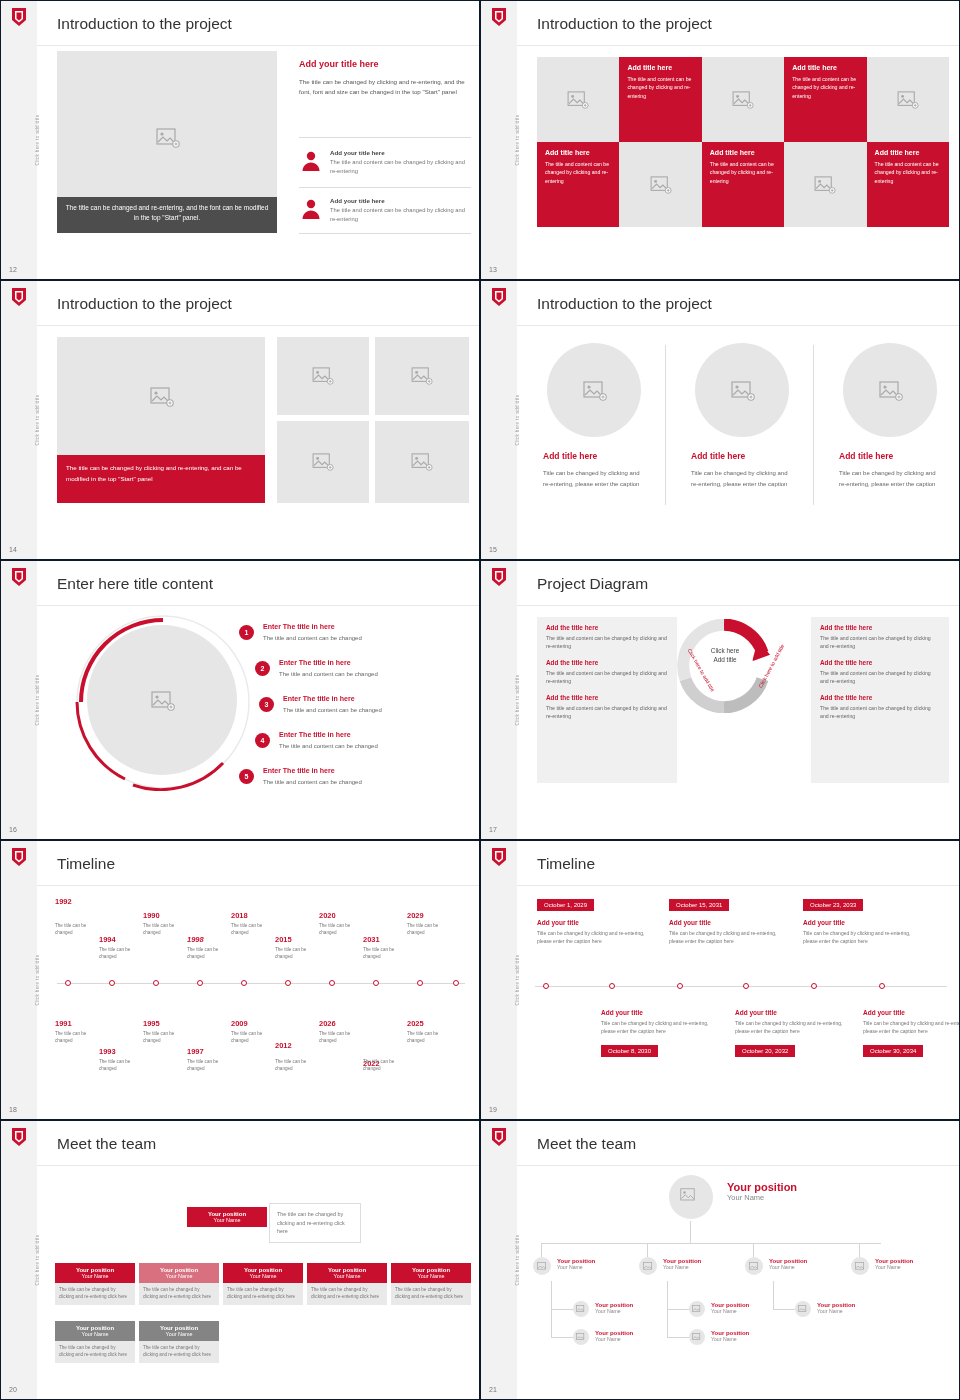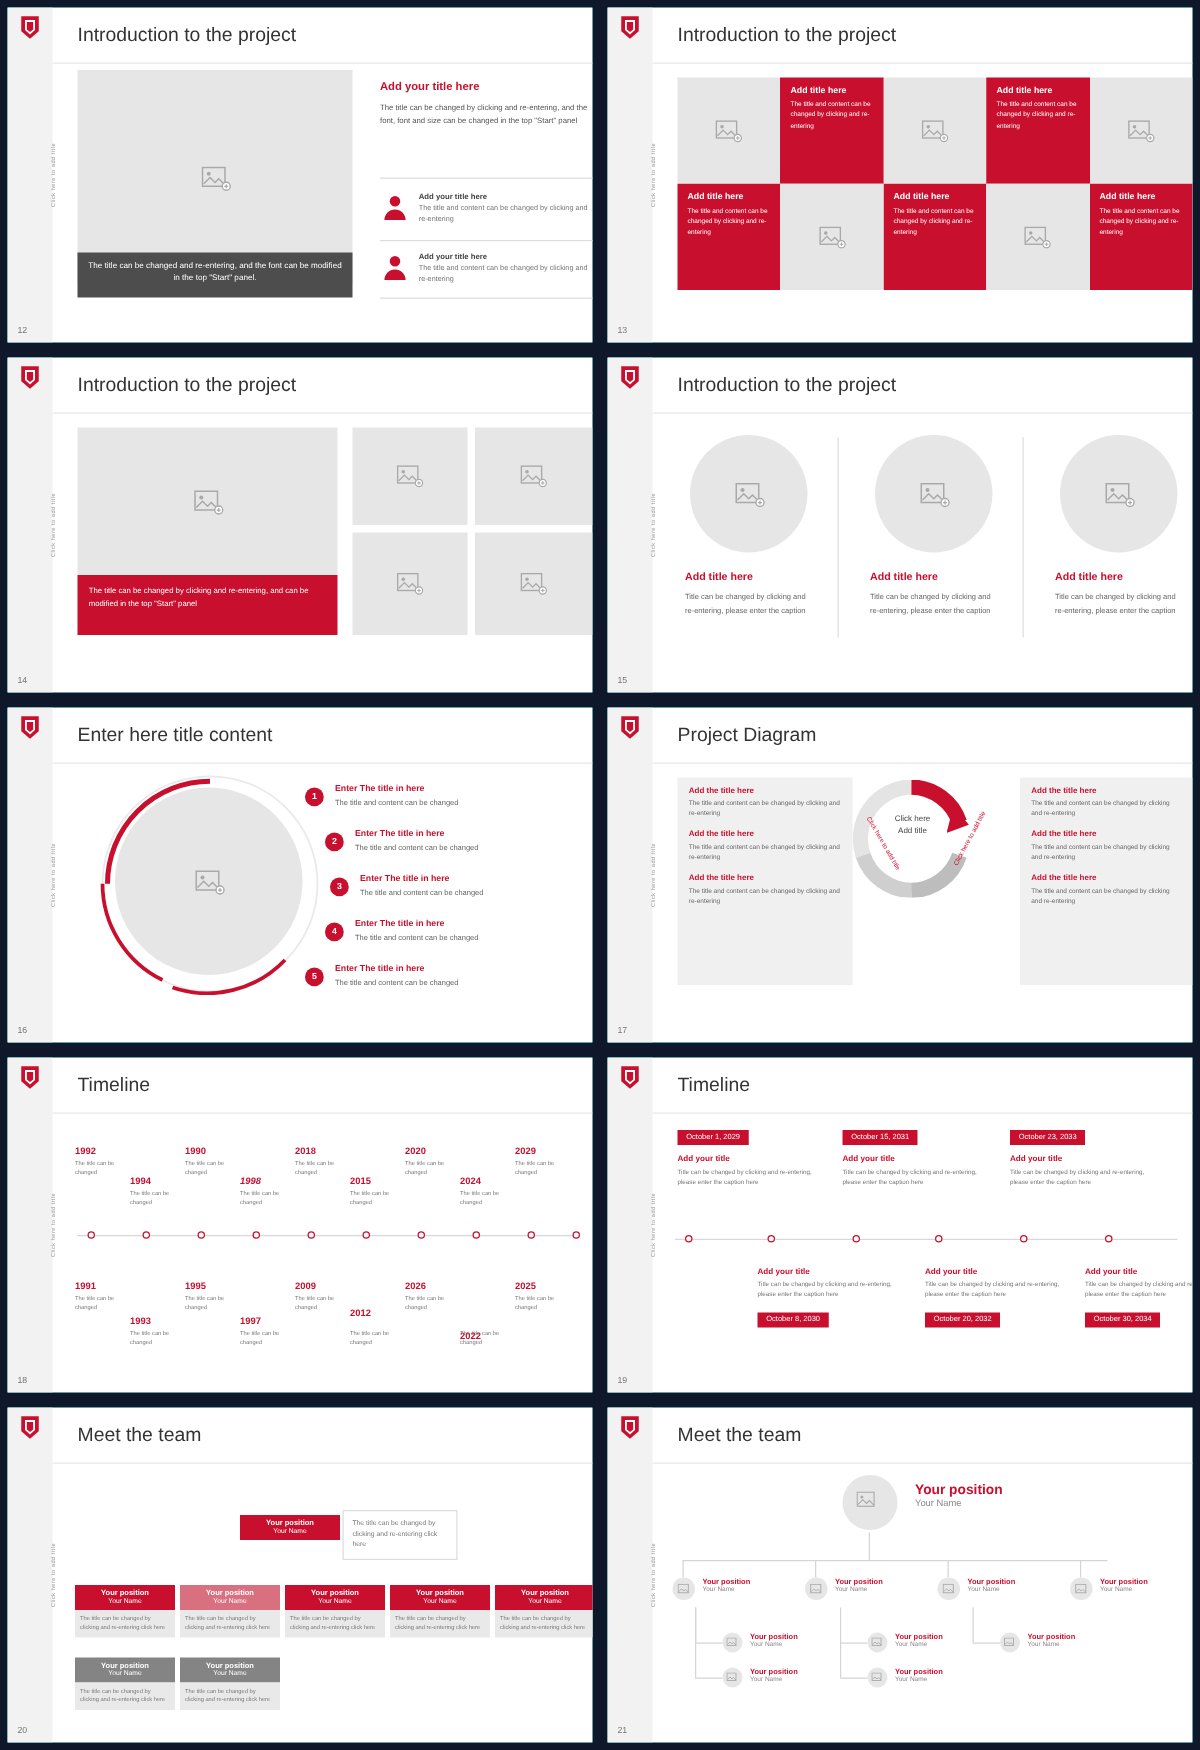--- a/index.html
+++ b/index.html
@@ -4,21 +4,21 @@
 <style>
   * { box-sizing: border-box; }
   html, body { margin:0; padding:0; }
   body {
     width:960px; height:1400px;
     background:#ffffff;
     font-family:"Liberation Sans", sans-serif;
     color:#333;
   }
   .deck { display:grid; grid-template-columns:480px 480px; grid-template-rows:repeat(5,280px); width:960px; height:1400px; }
-  .slide { position:relative; background:#5eead4; border:6px solid #0f172a; overflow:hidden; }
+  .slide { position:relative; background:#84cc16; border:1px solid #0f172a; overflow:hidden; }
   .slide-inner { position:absolute; left:0; top:0; right:0; bottom:0; background:#fff; }
   .page-num { position:absolute; left:8px; bottom:6px; font-size:7px; color:#777; }
   .side-strip { position:absolute; left:0; top:0; width:36px; height:100%; background:#f2f2f2; }
   .side-text { position:absolute; left:11px; top:50%; transform:translateY(-50%) rotate(-90deg); transform-origin:center; font-size:4.5px; color:#9a9a9a; letter-spacing:.4px; white-space:nowrap; }
   .logo { position:absolute; left:10px; top:6px; width:16px; height:20px; }
   .logo svg { display:block; }
   .s-title { position:absolute; left:56px; top:14px; font-size:15.5px; color:#333; font-weight:400; }
   .divider { position:absolute; left:36px; right:0; top:44px; height:1px; background:#e8e8e8; }
 
   .ph { background:#e6e6e6; position:absolute; display:flex; align-items:center; justify-content:center; }
@@ -536,38 +536,38 @@
       <div class="dot" style="left:108px; top:139px;"></div>
       <div class="dot" style="left:152px; top:139px;"></div>
       <div class="dot" style="left:196px; top:139px;"></div>
       <div class="dot" style="left:240px; top:139px;"></div>
       <div class="dot" style="left:284px; top:139px;"></div>
       <div class="dot" style="left:328px; top:139px;"></div>
       <div class="dot" style="left:372px; top:139px;"></div>
       <div class="dot" style="left:416px; top:139px;"></div>
       <div class="dot" style="left:452px; top:139px;"></div>
 
-      <div class="yr" style="left:54px; top:70px;">1992</div>
+      <div class="yr" style="left:54px; top:56px;">1992</div>
       <div class="yrp" style="left:54px; top:82px;">The title can be changed</div>
       <div class="yr" style="left:142px; top:70px;">1990</div>
       <div class="yrp" style="left:142px; top:82px;">The title can be changed</div>
       <div class="yr" style="left:230px; top:70px;">2018</div>
       <div class="yrp" style="left:230px; top:82px;">The title can be changed</div>
       <div class="yr" style="left:318px; top:70px;">2020</div>
       <div class="yrp" style="left:318px; top:82px;">The title can be changed</div>
       <div class="yr" style="left:406px; top:70px;">2029</div>
       <div class="yrp" style="left:406px; top:82px;">The title can be changed</div>
 
       <div class="yr" style="left:98px; top:94px;">1994</div>
       <div class="yrp" style="left:98px; top:106px;">The title can be changed</div>
       <div class="yr" style="left:186px; top:94px;font-style:italic;">1998</div>
       <div class="yrp" style="left:186px; top:106px;">The title can be changed</div>
       <div class="yr" style="left:274px; top:94px;">2015</div>
       <div class="yrp" style="left:274px; top:106px;">The title can be changed</div>
-      <div class="yr" style="left:362px; top:94px;">2024</div>
+      <div class="yr" style="left:362px; top:94px;">2031</div>
       <div class="yrp" style="left:362px; top:106px;">The title can be changed</div>
 
       <div class="yr" style="left:54px; top:178px;">1991</div>
       <div class="yrp" style="left:54px; top:190px;">The title can be changed</div>
       <div class="yr" style="left:142px; top:178px;">1995</div>
       <div class="yrp" style="left:142px; top:190px;">The title can be changed</div>
       <div class="yr" style="left:230px; top:178px;">2009</div>
       <div class="yrp" style="left:230px; top:190px;">The title can be changed</div>
       <div class="yr" style="left:318px; top:178px;">2026</div>
       <div class="yrp" style="left:318px; top:190px;">The title can be changed</div>

